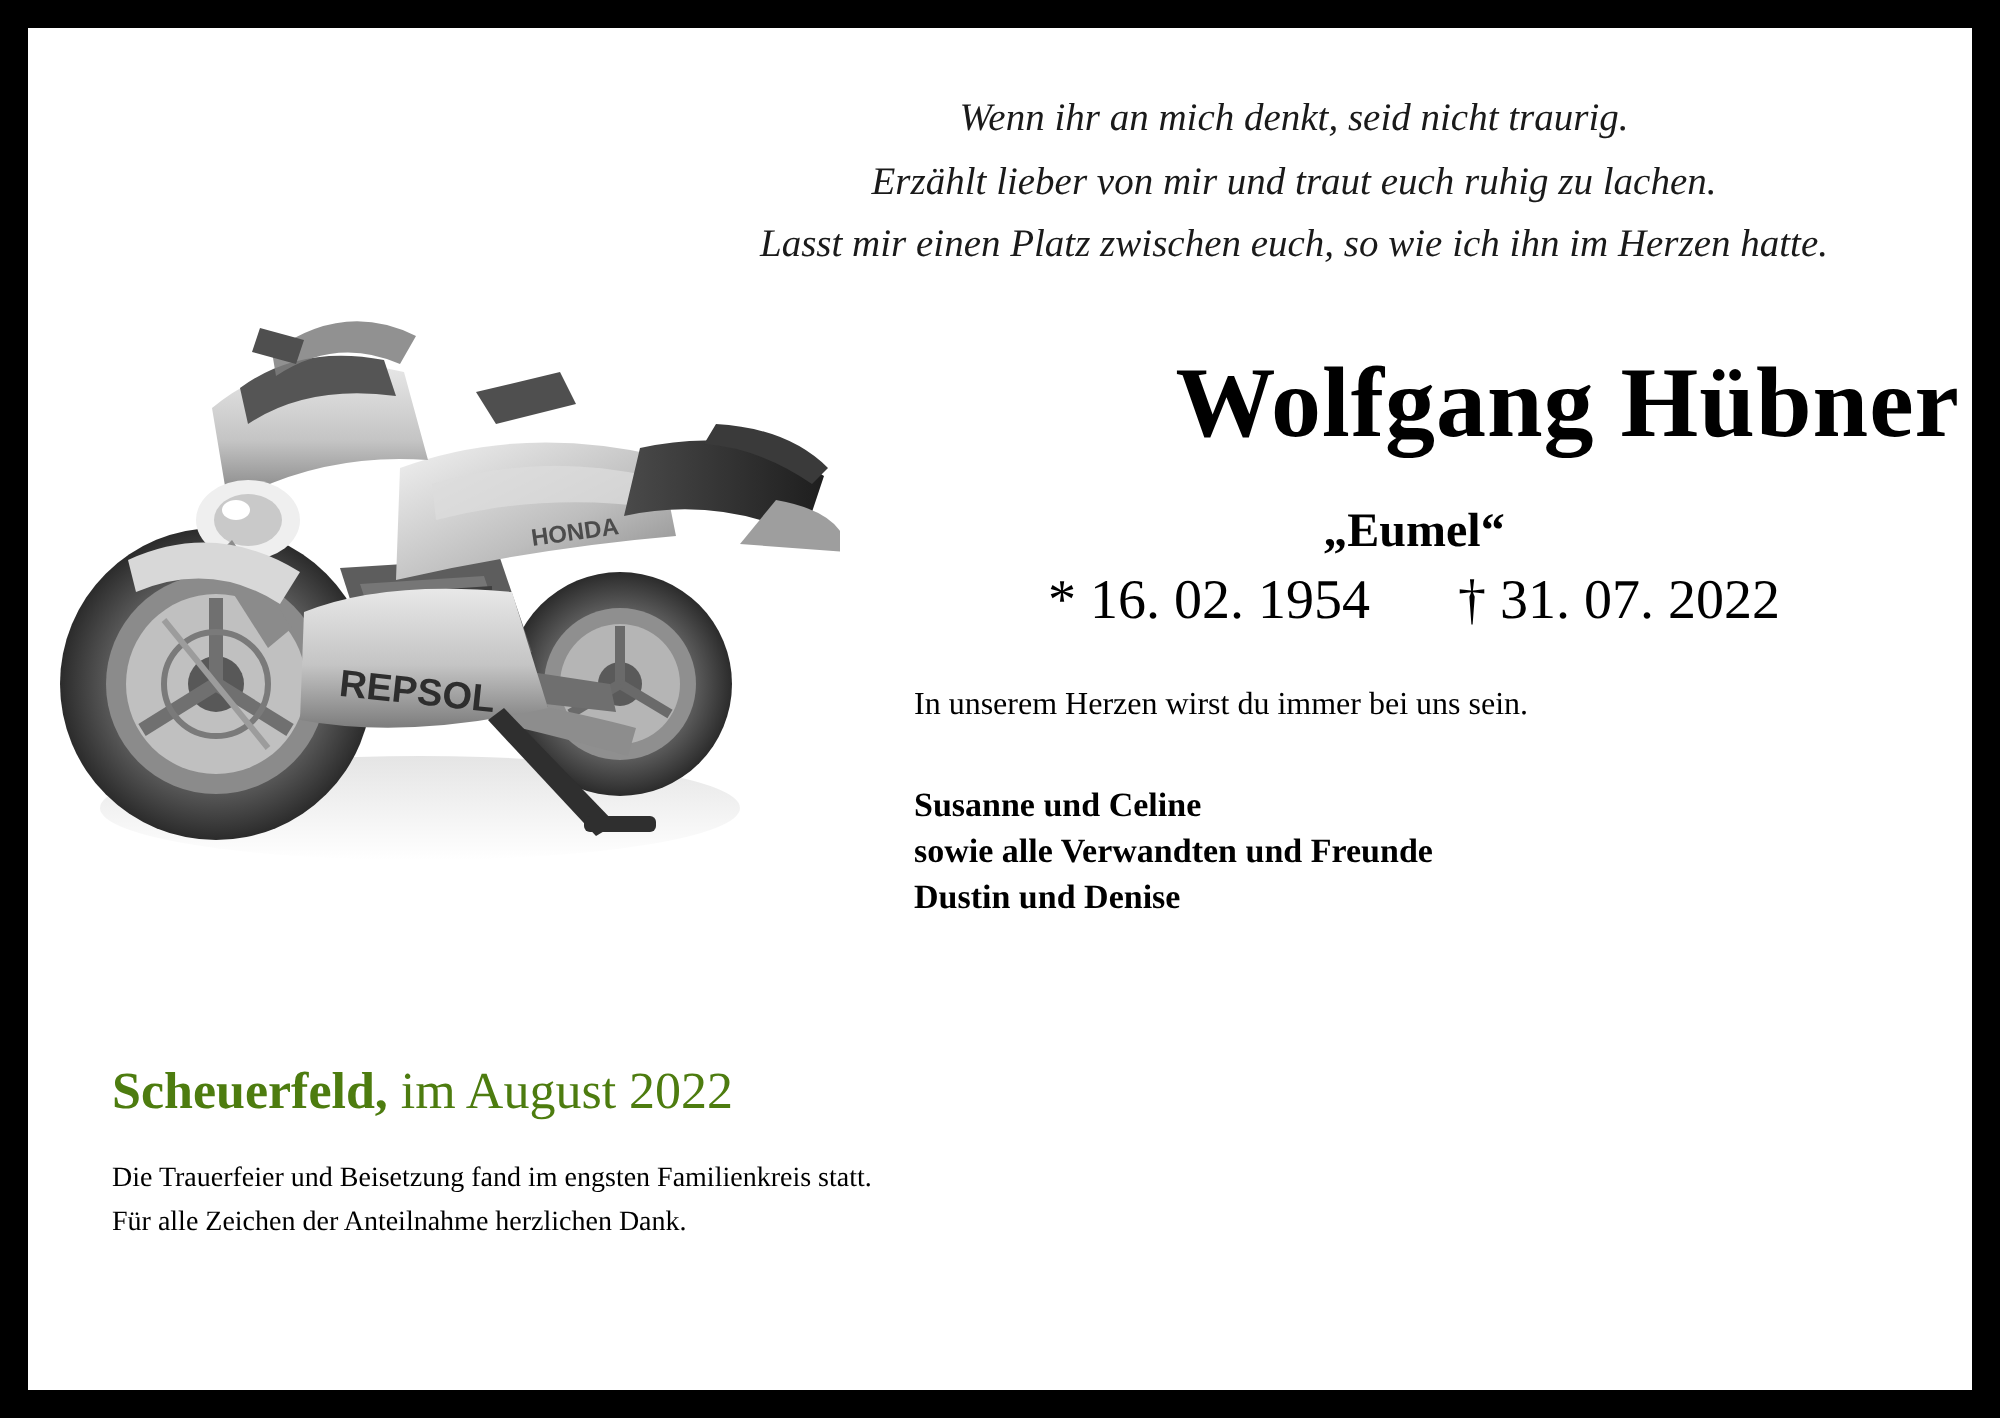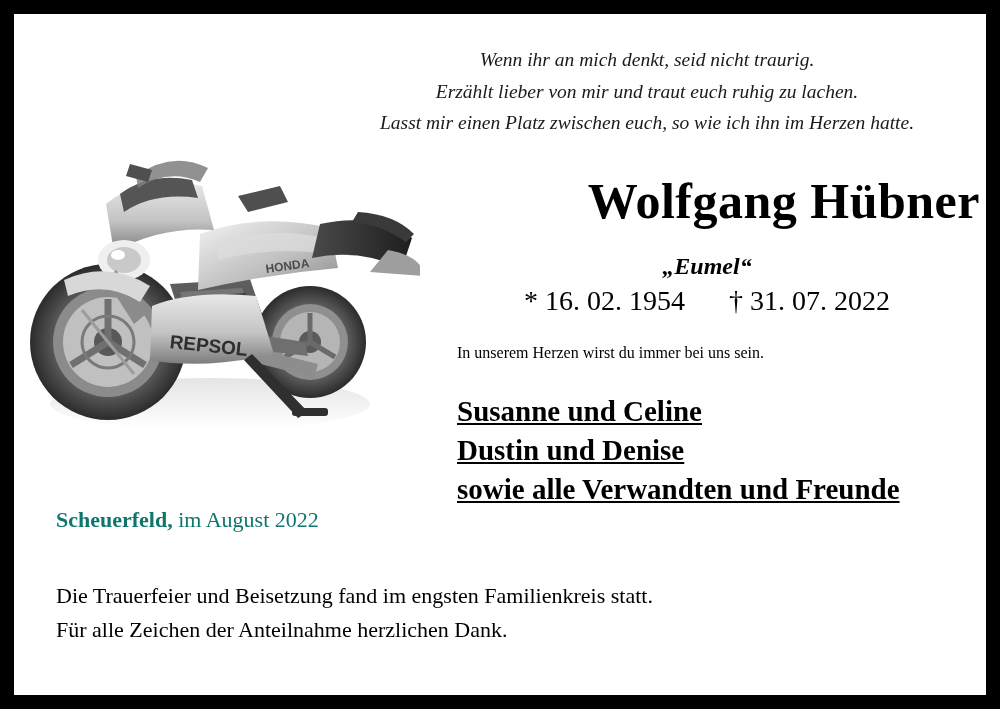--- a/index.html
+++ b/index.html
@@ -69,21 +69,20 @@
     color: #000;
   }
   .nickname {
     position: absolute;
     left: 420px;
     top: 239px;
     width: 546px;
     text-align: center;
     font-size: 24px;
     font-weight: bold;
-    font-style: italic;
     color: #000;
   }
   .dates {
     position: absolute;
     left: 420px;
     top: 271px;
     width: 546px;
     text-align: center;
     font-size: 28px;
     color: #000;
@@ -99,44 +98,43 @@
     font-size: 16px;
     color: #000;
   }
 
   
   .mourners {
     position: absolute;
     left: 443px;
     top: 378px;
     width: 520px;
-    font-size: 29px;
+    font-size: 17px;
     font-weight: bold;
     line-height: 1.35;
     color: #000;
-    text-decoration: underline;
   }
 
   
   .placeline {
     position: absolute;
     left: 42px;
-    top: 493px;
-    font-size: 22px;
-    color: #0f766e;
+    top: 517px;
+    font-size: 26px;
+    color: #4d7c0f;
   }
   .placeline b { font-weight: bold; }
 
   
   .footer {
     position: absolute;
     left: 42px;
     top: 565px;
     width: 900px;
-    font-size: 22px;
+    font-size: 14px;
     line-height: 1.55;
     color: #000;
   }
 </style>
 </head>
 <body>
 
 <div id="obituary">
   <div class="inner">
 
@@ -248,22 +246,22 @@
     <div class="nickname">„Eumel“</div>
 
     <div class="dates">
       <span class="birth">* 16. 02. 1954</span><span class="death">† 31. 07. 2022</span>
     </div>
 
     <div class="message">In unserem Herzen wirst du immer bei uns sein.</div>
 
     <div class="mourners">
       <div>Susanne und Celine</div>
+      <div>sowie alle Verwandten und Freunde</div>
       <div>Dustin und Denise</div>
-      <div>sowie alle Verwandten und Freunde</div>
     </div>
 
     <div class="placeline">
       <b>Scheuerfeld,</b><span> im August 2022</span>
     </div>
 
     <div class="footer">
       <div>Die Trauerfeier und Beisetzung fand im engsten Familienkreis statt.</div>
       <div>Für alle Zeichen der Anteilnahme herzlichen Dank.</div>
     </div>

